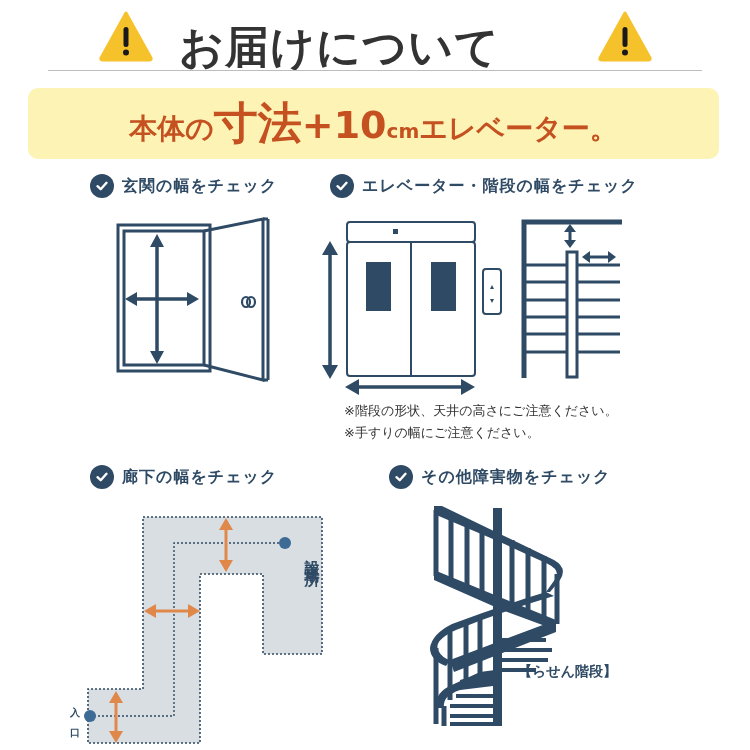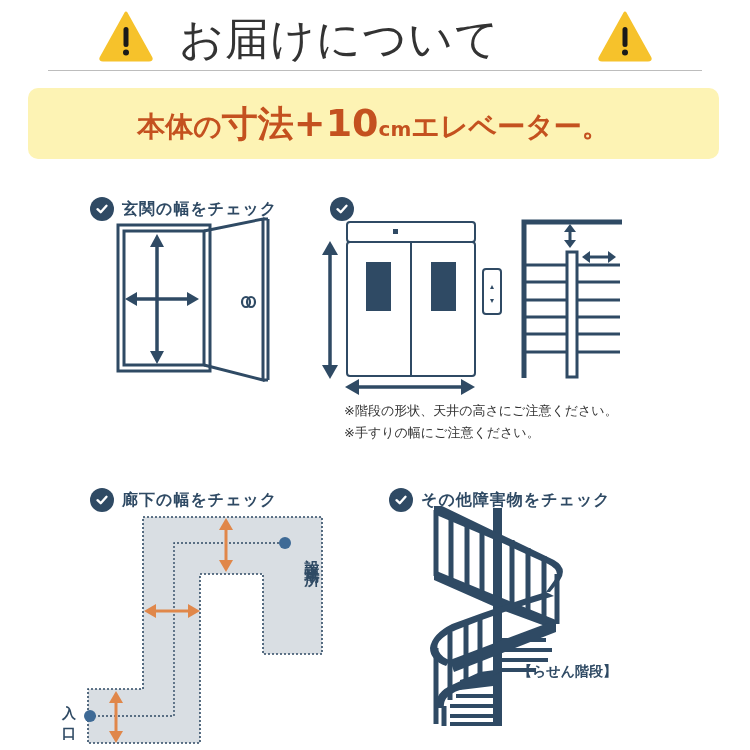--- a/index.html
+++ b/index.html
@@ -1,29 +1,29 @@
 <!DOCTYPE html>
 <html><head>
 <meta charset="utf-8">
 <style>
   html, body { margin:0; padding:0; background:#ffffff; }
   body { width:750px; height:750px; position:relative; overflow:hidden; font-family:"DejaVu Sans", sans-serif; color:#2f4a64; }
   .warn { position:absolute; top:10px; width:56px; height:52px; }
-  .title { position:absolute; left:0; width:679px; top:8px; text-align:center; font-size:44px; font-weight:normal; color:#333333; letter-spacing:1px; line-height:62px; }
+  .title { position:absolute; left:0; width:679px; top:16px; text-align:center; font-size:44px; font-weight:bold; color:#333333; letter-spacing:1px; line-height:62px; }
   .rule { position:absolute; left:48px; top:70px; width:654px; height:1px; background:#bdbdbd; }
   .banner { position:absolute; left:28px; top:88px; width:691px; height:71px; background:#fdf3b4; border-radius:10px; text-align:center; }
   .banner-text { display:inline-block; margin-top:9px; color:#c4511f; font-weight:bold; white-space:nowrap; line-height:52px; }
   .b-sm { font-size:28px; vertical-align:baseline; }
-  .b-lg { font-size:36px; }
+  .b-lg { font-size:44px; }
   .b-cm { font-size:20px; }
-  .head { position:absolute; display:flex; align-items:center; font-size:16px; font-weight:bold; color:#2f4a64; letter-spacing:1px; white-space:nowrap;margin-top:23px; }
+  .head { position:absolute; display:flex; align-items:center; font-size:16px; font-weight:bold; color:#2f4a64; letter-spacing:1px; white-space:nowrap; }
   .check { width:24px; height:24px; border-radius:50%; background:#2f4a64; display:inline-flex; align-items:center; justify-content:center; margin-right:8px; }
   .note { position:absolute; left:344px; font-size:13px; color:#333; white-space:nowrap; }
   .vlabel { position:absolute; font-size:15px; font-weight:bold; color:#2f4a64; writing-mode:vertical-rl; letter-spacing:4px; }
-  .entry { position:absolute; left:62px; top:703px; font-size:14px; font-weight:bold; color:#2f4a64; width:18px; line-height:20px; }
+  .entry { position:absolute; left:62px; top:703px; font-size:10px; font-weight:bold; color:#2f4a64; width:18px; line-height:20px;text-align:right; }
   .spiral-label { position:absolute; left:518px; top:663px; font-size:14px; font-weight:bold; color:#2f4a64; white-space:nowrap; }
   svg { position:absolute; overflow:visible; }
 </style>
 </head>
 <body>
 
 <svg class="warn" style="left:98px" viewBox="0 0 56 52">
   <path d="M28 3 L53 48 Q54 50 51 50 L5 50 Q2 50 3 48 Z" fill="#f6c22b" stroke="#f6c22b" stroke-width="3" stroke-linejoin="round"></path>
   <rect x="25.5" y="17" width="5" height="20" rx="2.5" fill="#1a1a1a"></rect>
   <circle cx="28" cy="42.5" r="3" fill="#1a1a1a"></circle>
@@ -49,20 +49,21 @@
       </svg>
     </span>
   <span>玄関の幅をチェック</span>
 </div>
 <div class="head" style="left:330px; top:174px;">
   <span class="check">
       <svg style="position:static" width="14" height="14" viewBox="0 0 14 14">
         <path d="M2.5 7.2 L5.7 10.2 L11.5 3.8" fill="none" stroke="#fff" stroke-width="2.4" stroke-linecap="round" stroke-linejoin="round"></path>
       </svg>
     </span>
+  <span>エレベーター・階段の幅をチェック</span>
 </div>
 <div class="head" style="left:90px; top:465px;">
   <span class="check">
       <svg style="position:static" width="14" height="14" viewBox="0 0 14 14">
         <path d="M2.5 7.2 L5.7 10.2 L11.5 3.8" fill="none" stroke="#fff" stroke-width="2.4" stroke-linecap="round" stroke-linejoin="round"></path>
       </svg>
     </span>
   <span>廊下の幅をチェック</span>
 </div>
 <div class="head" style="left:389px; top:465px;">

